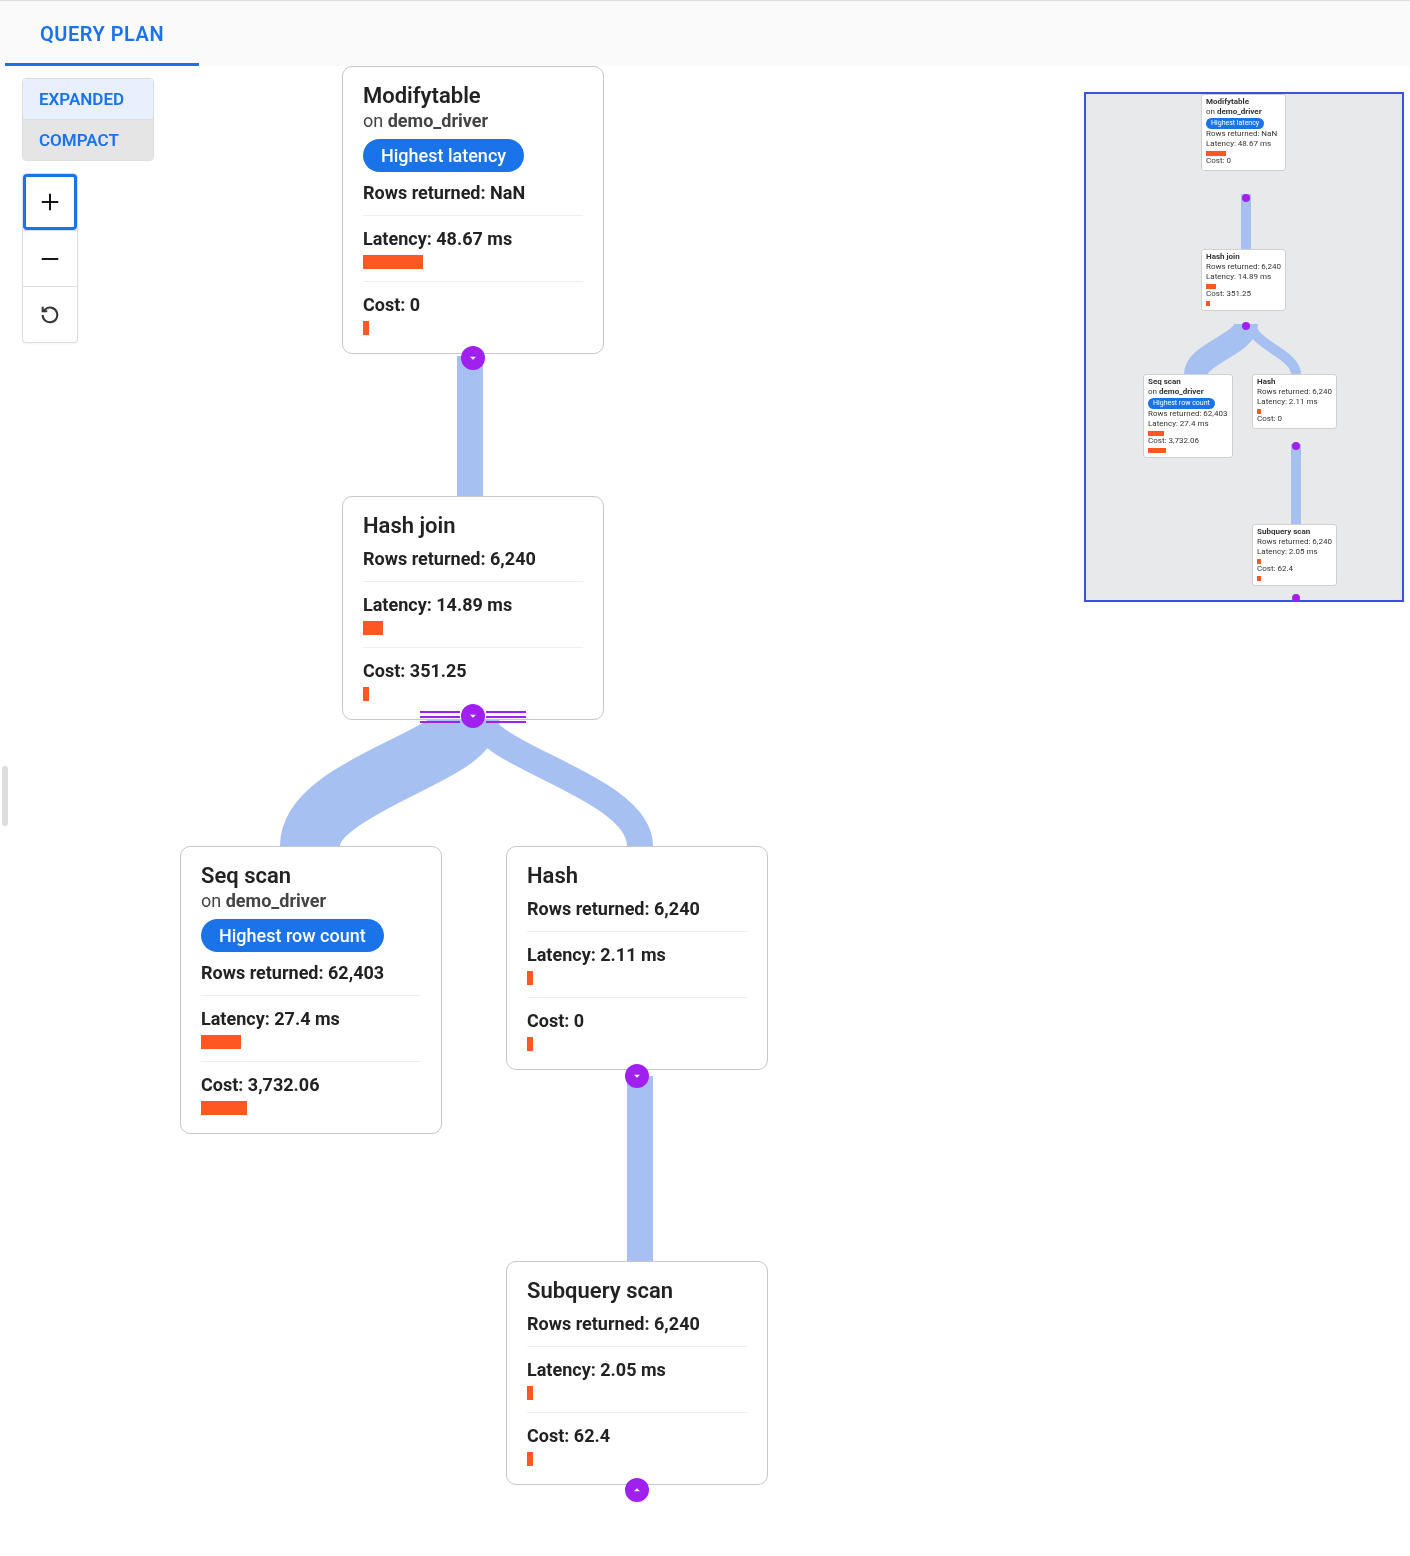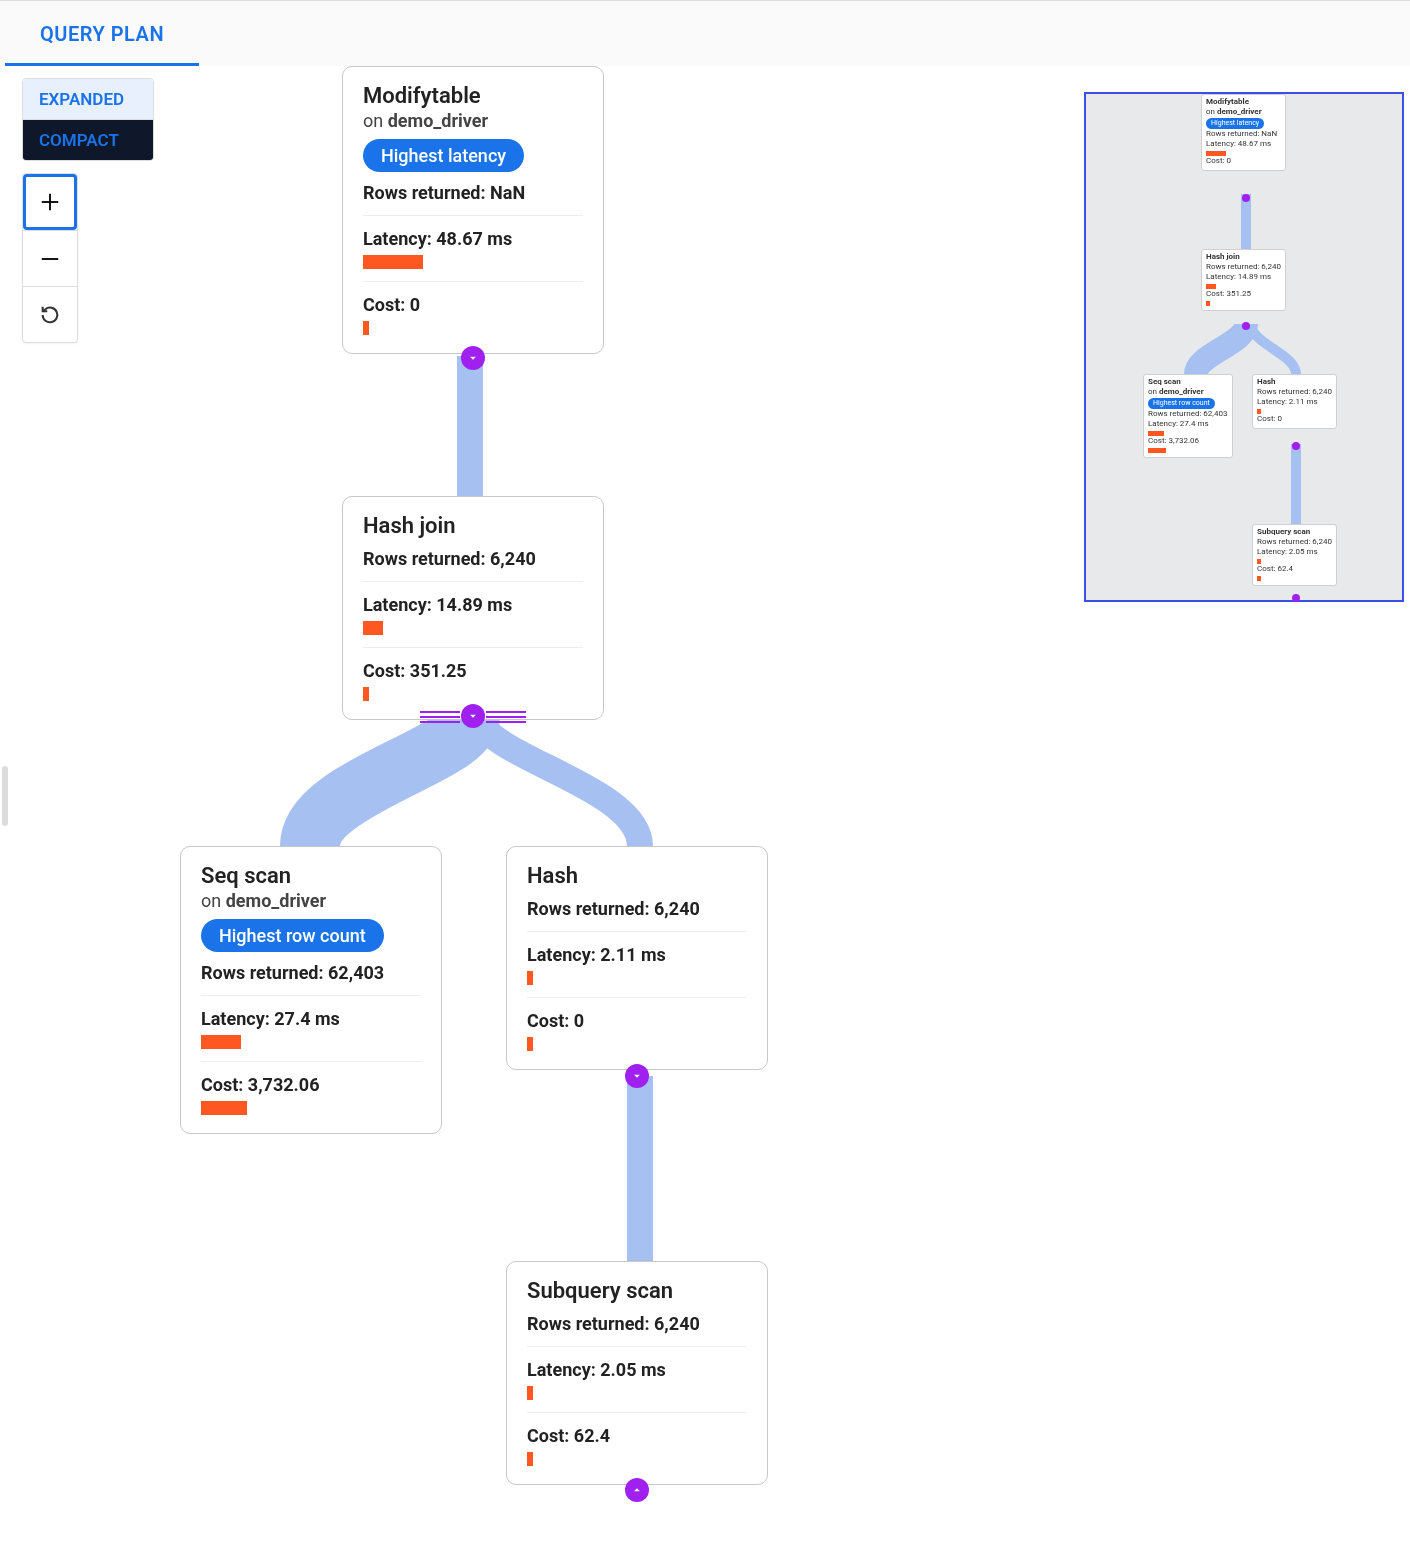--- a/index.html
+++ b/index.html
@@ -58,21 +58,21 @@
     border: 1px solid #ddd;
     border-radius: 4px;
     overflow: hidden;
   }
   .toggle-btn {
     display: block;
     padding: 10px 16px;
     font-size: 17px;
     font-weight: 600;
     color: #1a73e8;
-    background: #0f172a;
+    background: #e5e5e5;
     cursor: pointer;
     text-align: left;
     min-width: 130px;
   }
   .toggle-btn.active { background: #e8f0fe; }
   .toggle-btn + .toggle-btn { border-top: 1px solid #ddd; }
   .zoom-group {
     background: #fff;
     border: 1px solid #ddd;
     border-radius: 4px;

